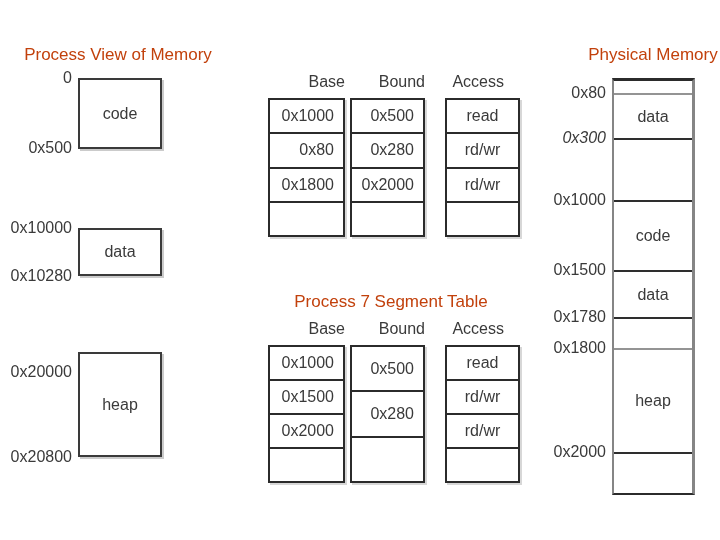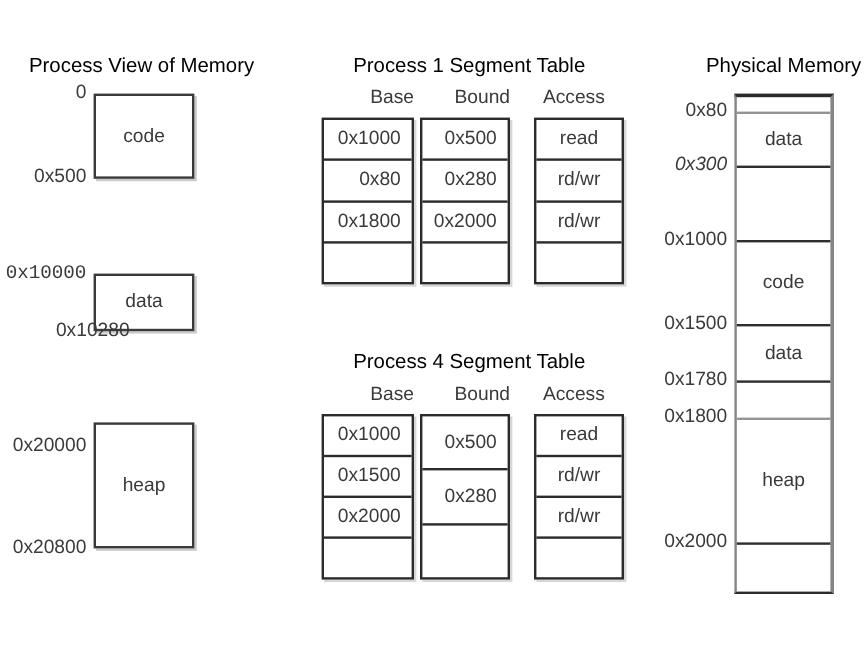--- a/index.html
+++ b/index.html
@@ -10,21 +10,21 @@
     background: #ffffff;
     font-family: "Liberation Sans", sans-serif;
     color: #3a3a3a;
     overflow: hidden;
   }
   .title {
     position: absolute;
     font-size: 17px;
     text-align: center;
     white-space: nowrap;
-    color: #000000;
+    color: #c2410c;
   }
   
   .memblock {
     position: absolute;
     box-sizing: border-box;
     border: 2px solid #3a3a3a;
     background: #fff;
     display: flex;
     align-items: center;
     justify-content: center;
@@ -120,30 +120,29 @@
 
   <div class="memblock" style="left:78px; top:78px; width:84px; height:71px;">
     <span>code</span>
   </div>
   <div class="pv-addr" style="top:78px;">0</div>
   <div class="pv-addr" style="top:148px;">0x500</div>
 
   <div class="memblock" style="left:78px; top:228px; width:84px; height:48px;">
     <span>data</span>
   </div>
-  <div class="pv-addr" style="top:228px;font-family:Liberation Mono, monospace;">0x10000</div>
-  <div class="pv-addr" style="top:276px;padding-left:36px;">0x10280</div>
+  <div class="pv-addr" style="top:228px;">0x10000</div>
+  <div class="pv-addr" style="top:276px;">0x10280</div>
 
   <div class="memblock" style="left:78px; top:352px; width:84px; height:105px;">
     <span>heap</span>
   </div>
   <div class="pv-addr" style="top:372px;">0x20000</div>
   <div class="pv-addr" style="top:457px;">0x20800</div>
 
-  <div class="title" style="left:273px; top:45px; width:236px;">Process 1 Segment Table</div>
 
   <div class="seg-headers" style="left:268px; top:74px;">
     <span class="h h-base">Base</span>
     <span class="h h-bound">Bound</span>
     <span class="h h-acc">Access</span>
   </div>
 
   <div class="seg-table" style="left:268px; top:98px; height:139px;">
     <div class="seg-col col-base">
       <div class="seg-cell num">0x1000</div>
@@ -158,21 +157,21 @@
       <div class="seg-cell num"></div>
     </div>
     <div class="seg-col col-acc">
       <div class="seg-cell acc">read</div>
       <div class="seg-cell acc">rd/wr</div>
       <div class="seg-cell acc">rd/wr</div>
       <div class="seg-cell acc"></div>
     </div>
   </div>
 
-  <div class="title" style="left:273px; top:292px; width:236px;">Process 4 Segment Table</div>
+  <div class="title" style="left:273px; top:292px; width:236px;">Process 7 Segment Table</div>
 
   <div class="seg-headers" style="left:268px; top:321px;">
     <span class="h h-base">Base</span>
     <span class="h h-bound">Bound</span>
     <span class="h h-acc">Access</span>
   </div>
 
   <div class="seg-table" style="left:268px; top:345px; height:138px;">
     <div class="seg-col col-base">
       <div class="seg-cell num">0x1000</div>

